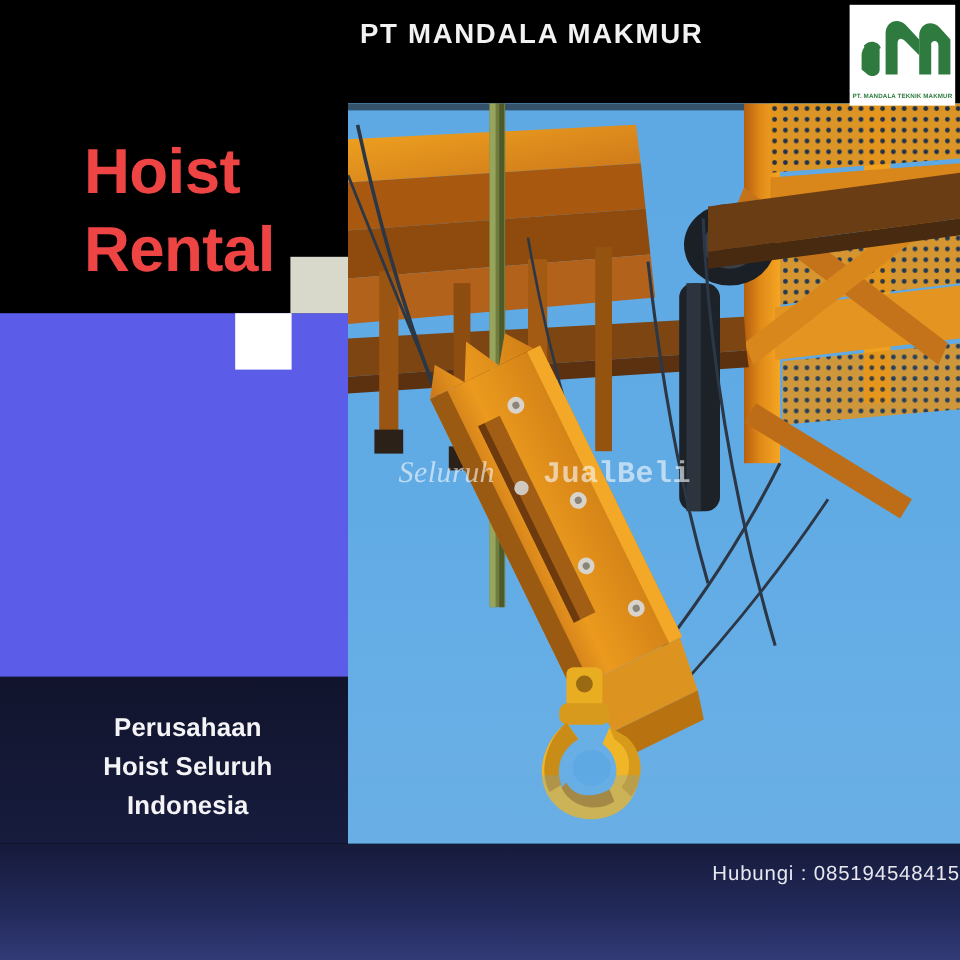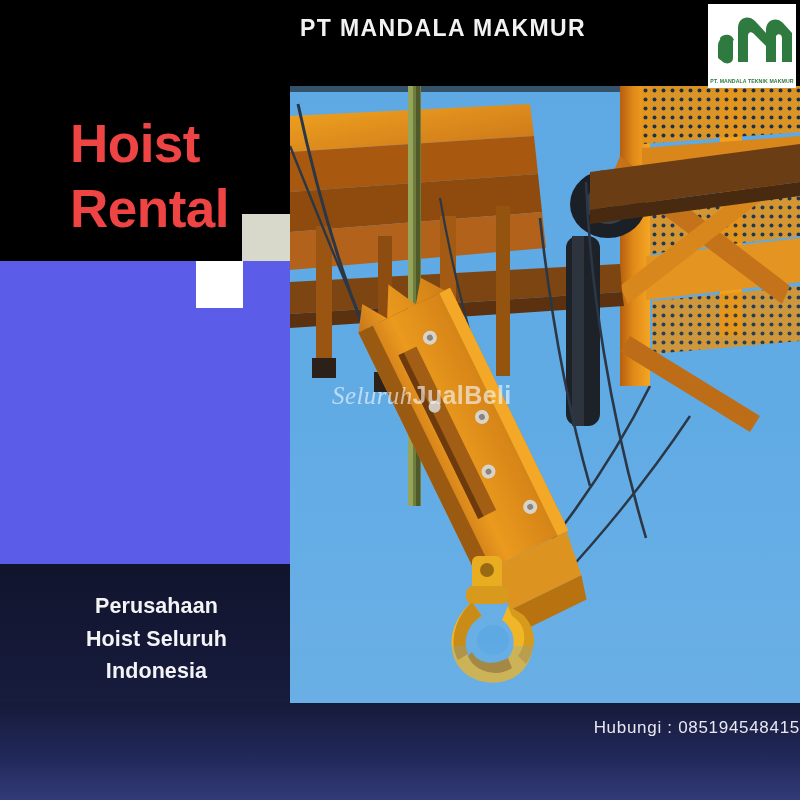--- a/index.html
+++ b/index.html
@@ -145,21 +145,21 @@
     position: absolute;
     left: 42px; top: 295px;
     color: rgba(245,248,252,0.62);
     font-size: 25px;
     font-family: "Liberation Serif", serif;
     font-style: italic;
     letter-spacing: 0.4px;
     pointer-events: none;
     white-space: nowrap;
   }
-  .watermark b { font-family: Liberation Sans, sans-serif; font-style: normal; }
+  .watermark b { font-family: Liberation Mono, monospace; font-style: normal; margin-left: 40px; }
 </style>
 </head>
 <body>
 
 <div id="poster">
 
   <div class="block-black"></div>
   <div class="block-purple"></div>
   <div class="block-navy-left-lower"></div>
   <div class="block-bottom"></div>

